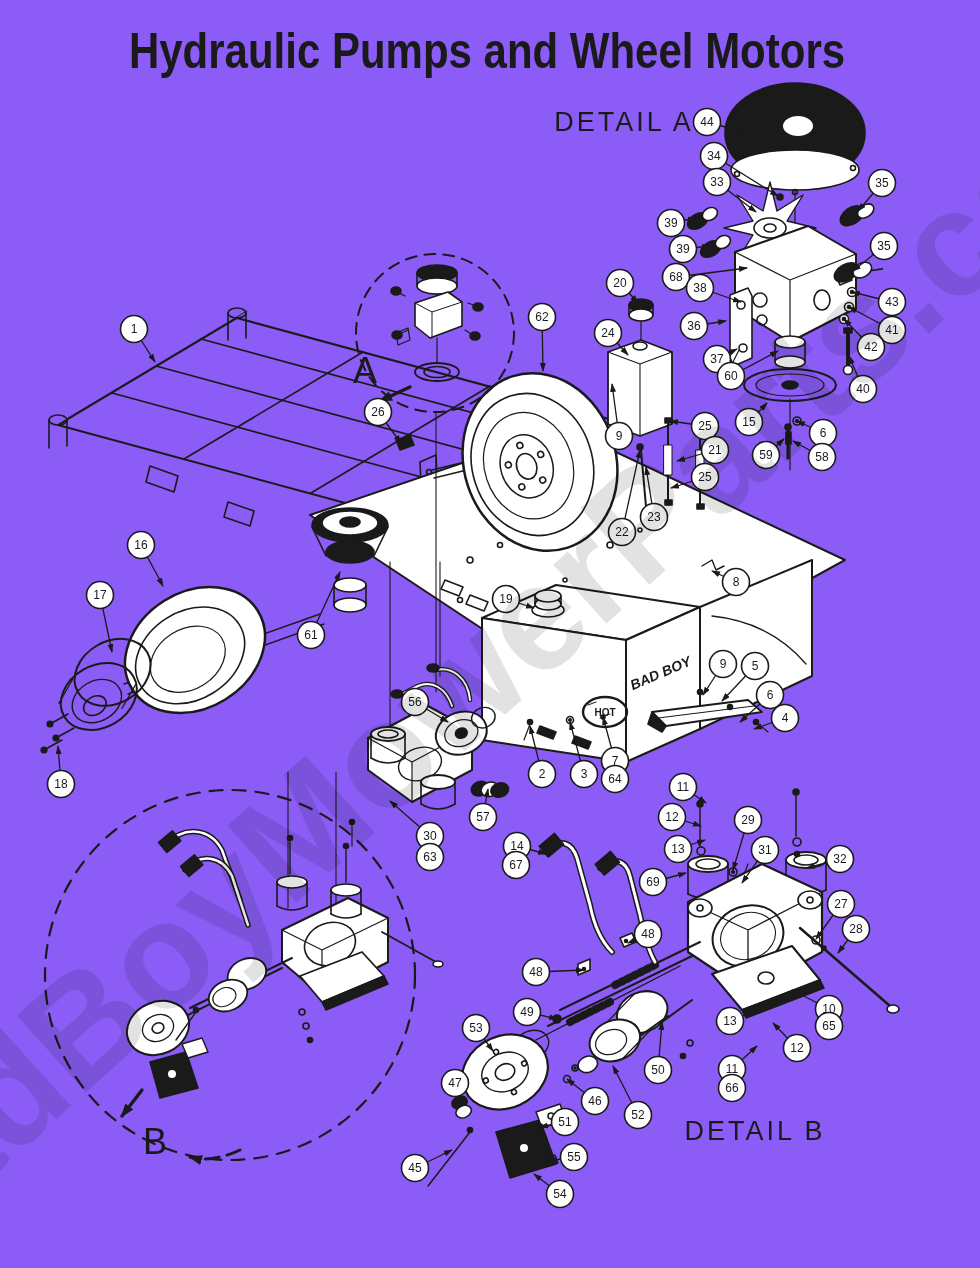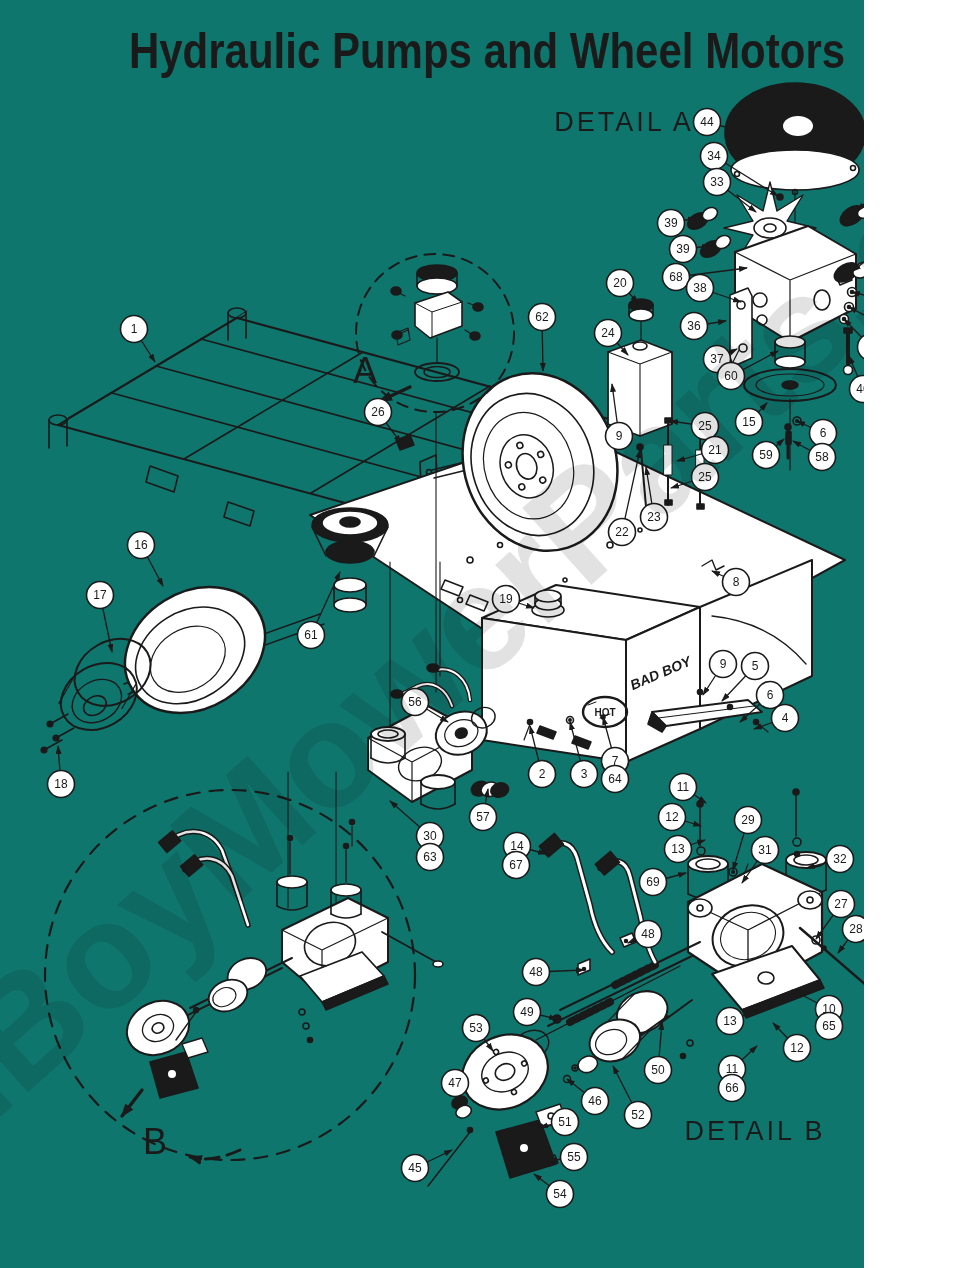--- a/index.html
+++ b/index.html
@@ -1,16 +1,16 @@
 <!DOCTYPE html>
 <html><head>
 <meta charset="utf-8">
 <style>
   html,body{margin:0;padding:0;background:#fff;}
-  #page{position:relative;width:864px;height:1268px;background:#0f766e;overflow:hidden;
+  #page{position:relative;width:980px;height:1268px;background:#8b5cf6;overflow:hidden;
         font-family:"Liberation Sans",sans-serif;}
   #art-svg{position:absolute;left:0;top:0;}
   .leader{stroke:#1a1a1a;stroke-width:1.3;fill:none;}
   .balloon{fill:#fff;stroke:#1a1a1a;stroke-width:1.6;}
   .balloon-num{font:12px "Liberation Sans",sans-serif;fill:#1a1a1a;text-anchor:middle;}
   .lbl{font-family:"Liberation Sans",sans-serif;fill:#1a1a1a;}
   #watermark{position:absolute;left:50%;top:52%;transform:translate(-50%,-50%) rotate(-42deg);
      font:bold 150px "Liberation Sans",sans-serif;color:#e2e2e2;white-space:nowrap;
      mix-blend-mode:multiply;pointer-events:none;z-index:5;}
 </style>

